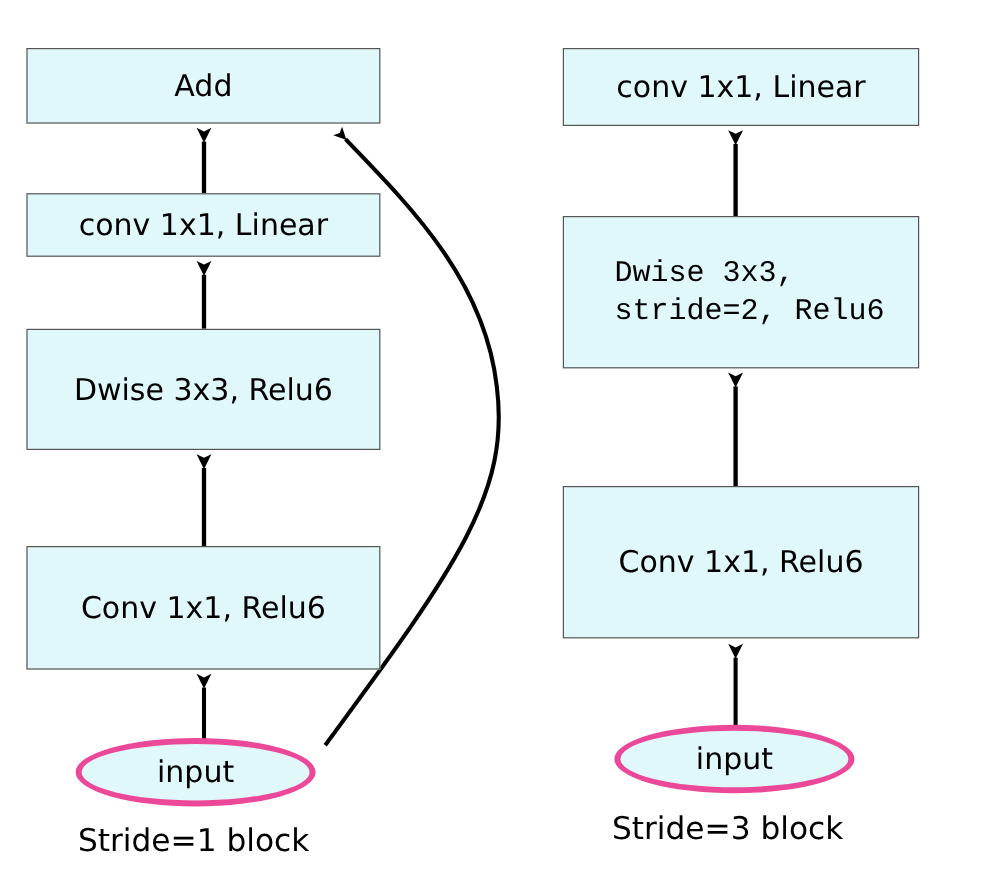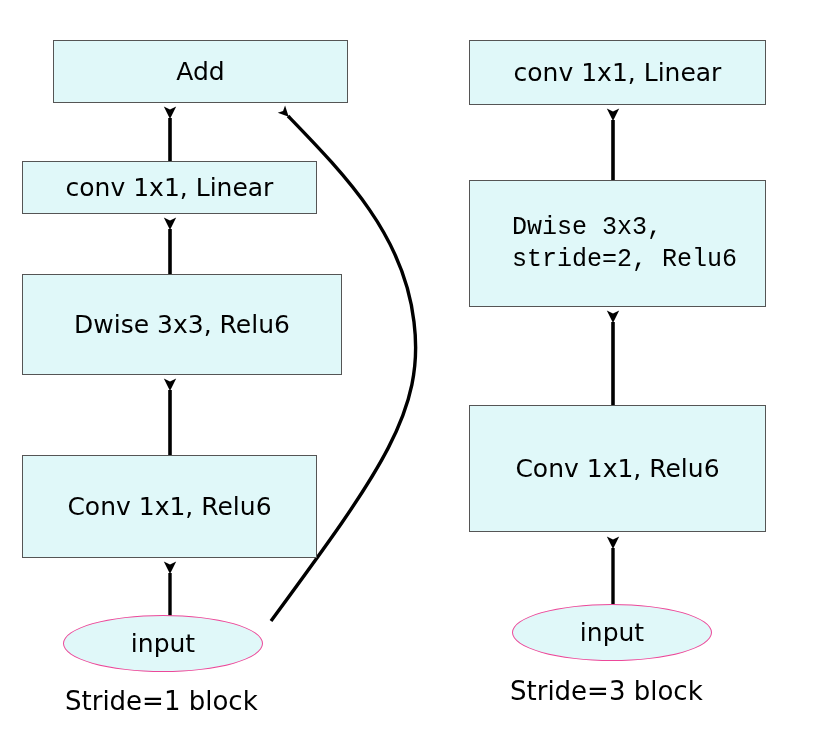--- a/index.html
+++ b/index.html
@@ -37,21 +37,21 @@
   .node-label {
     color: #000000;
     font-size: 25px;
     line-height: 1.28;
     white-space: pre-line;
     text-align: left;
   }
   .ellipse-node {
     position: absolute;
     background: #e0f8f9;
-    border: 1px solid #ec4899;
+    border: 5px solid #ec4899;
     border-radius: 50%;
     box-sizing: border-box;
     display: flex;
     align-items: center;
     justify-content: center;
   }
   .ellipse-label {
     color: #000000;
     font-size: 25px;
   }
@@ -98,29 +98,29 @@
       <line x1="613" y1="605" x2="613" y2="548" stroke="#000000" stroke-width="3.4" marker-end="url(#arrowhead)"></line>
     </g>
     <g>
       <line x1="613" y1="405" x2="613" y2="322" stroke="#000000" stroke-width="3.6" marker-end="url(#arrowhead)"></line>
     </g>
     <g>
       <line x1="613" y1="180" x2="613" y2="120" stroke="#000000" stroke-width="3.6" marker-end="url(#arrowhead)"></line>
     </g>
   </svg>
 
-  <div class="node-box" style="left:22px; top:40px; width:295px; height:63px;margin-left:31px;">
+  <div class="node-box" style="left:22px; top:40px; width:295px; height:63px;">
     <span class="node-label">Add</span>
   </div>
 
   <div class="node-box" style="left:22px; top:161px; width:295px; height:53px;">
     <span class="node-label">conv 1x1, Linear</span>
   </div>
 
-  <div class="node-box" style="left:22px; top:274px; width:320px; height:101px;">
+  <div class="node-box" style="left:22px; top:274px; width:295px; height:101px;">
     <span class="node-label">Dwise 3x3, Relu6</span>
   </div>
 
   <div class="node-box" style="left:22px; top:455px; width:295px; height:103px;">
     <span class="node-label">Conv 1x1, Relu6</span>
   </div>
 
   <div class="ellipse-node" style="left:63px; top:615px; width:200px; height:57px;">
     <span class="ellipse-label">input</span>
   </div>

